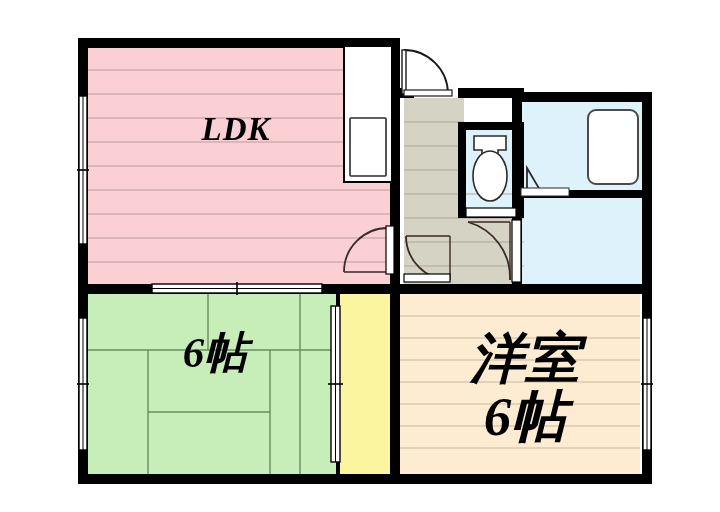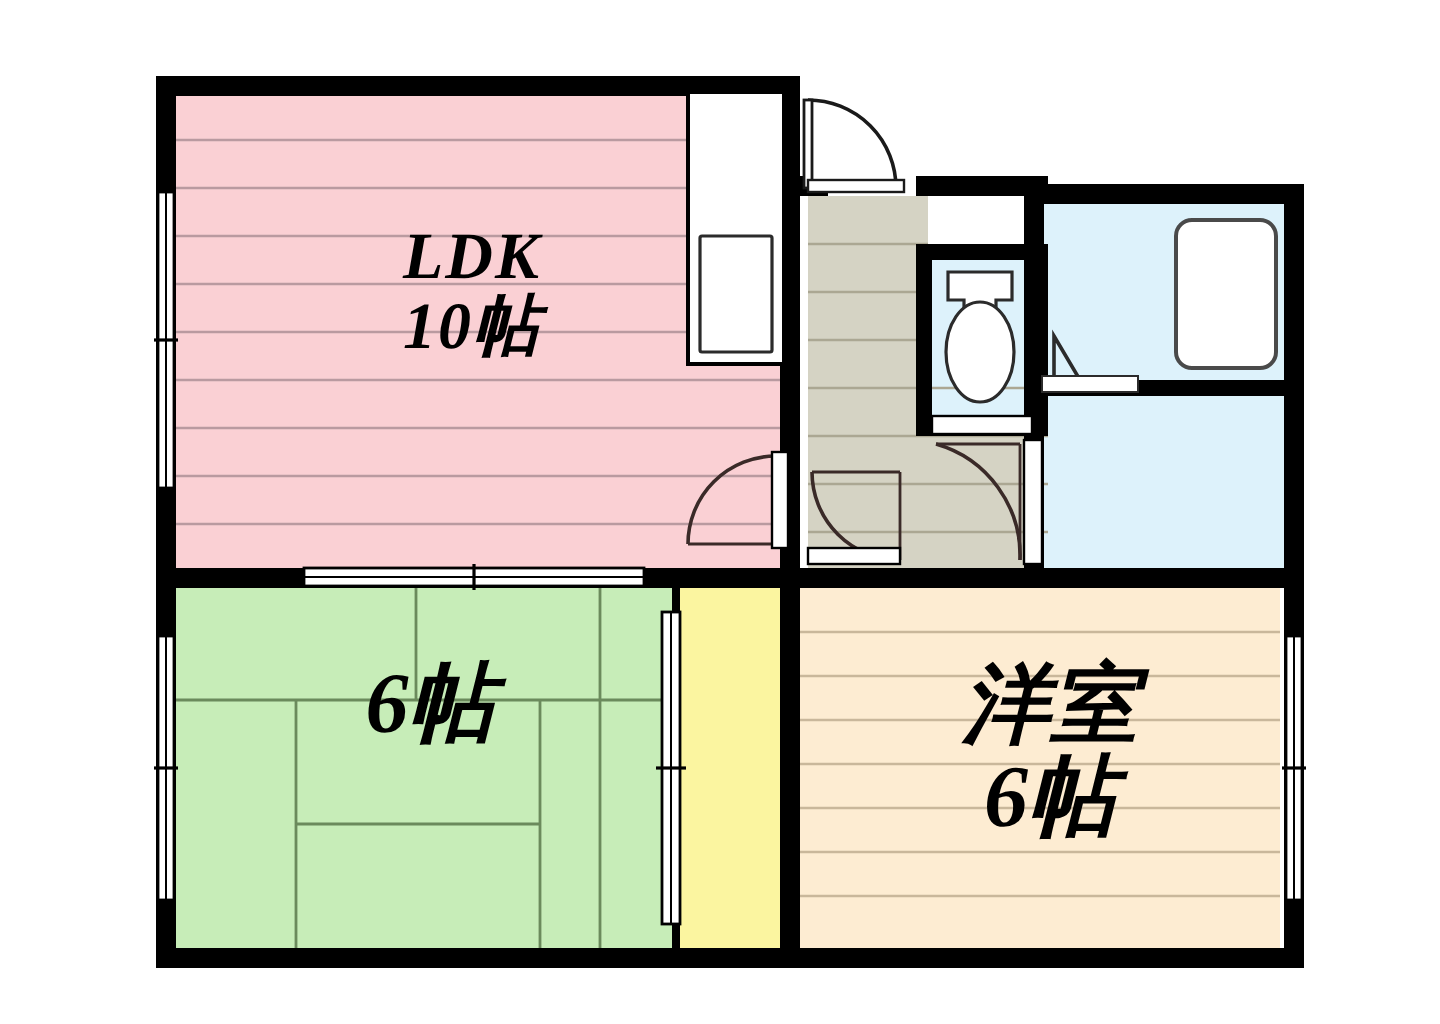--- a/index.html
+++ b/index.html
@@ -42,21 +42,21 @@
   #label-washitsu {
     left: 100px;
     top: 330px;
     width: 230px;
     font-size: 43px;
   }
   #label-yoshitsu {
     left: 410px;
     top: 330px;
     width: 230px;
-    font-size: 44px;
+    font-size: 55px;
   }
   .lbl-line1 { display: block; }
   .lbl-line2 { display: block; }
 </style>
 </head>
 <body>
 
 <svg id="floorplan" viewBox="0 0 720 512" width="720" height="512">
 
   <rect x="0" y="0" width="720" height="512" fill="#ffffff"></rect>
@@ -227,21 +227,20 @@
     <line x1="510" y1="222" x2="510" y2="280" stroke="#3a2a28" stroke-width="1.4"></line>
     <rect x="512" y="220" width="9" height="62" fill="#ffffff" stroke="#000000" stroke-width="1.2"></rect>
   </g>
 
   <rect x="466" y="208" width="50" height="9" fill="#ffffff" stroke="#000000" stroke-width="1.2"></rect>
 
 </svg>
 
 <div class="room-label" id="label-ldk">
   <span class="lbl-line1">LDK</span>
-  <span class="lbl-line2">10帖</span>
 </div>
 
 <div class="room-label" id="label-washitsu">
   <span class="lbl-line2">6帖</span>
 </div>
 
 <div class="room-label" id="label-yoshitsu">
   <span class="lbl-line1">洋室</span>
   <span class="lbl-line2">6帖</span>
 </div>

